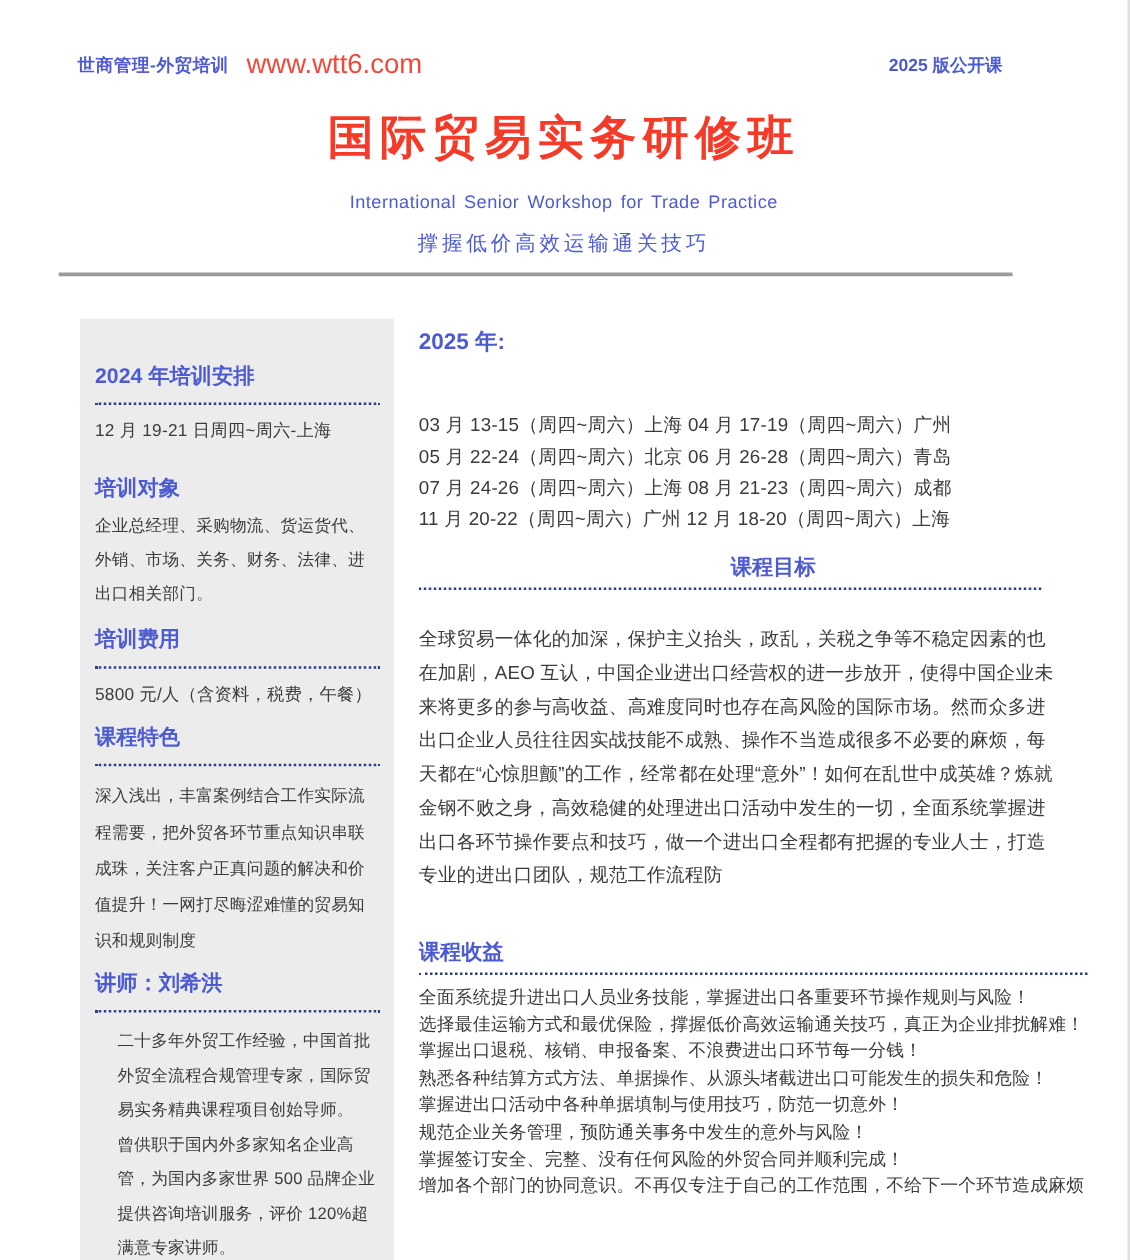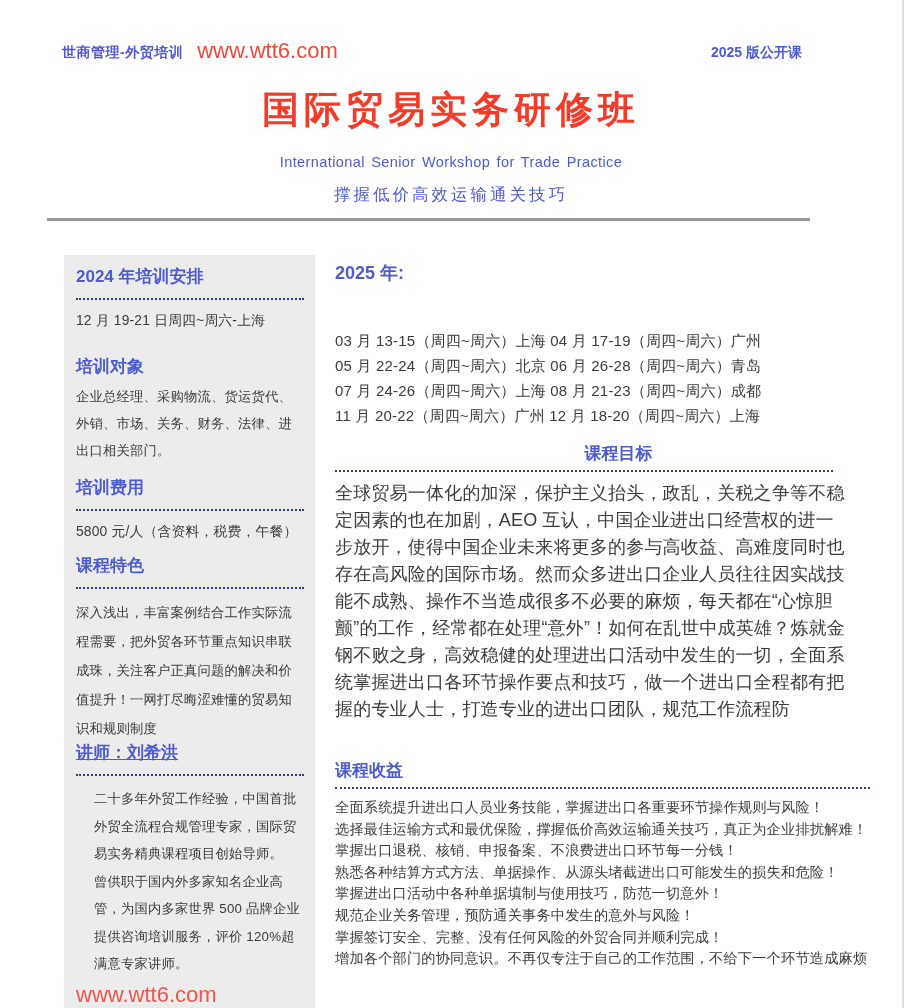--- a/index.html
+++ b/index.html
@@ -15,40 +15,40 @@
   .edition{margin-left:auto;color:#4d5bd3;font-size:14px;font-weight:bold;}
   
   .title{text-align:center;color:#f53a28;font-size:37px;font-weight:bold;letter-spacing:5px;margin-top:28px;line-height:40px;}
   .sub-en{text-align:center;color:#4d5bd3;font-size:14.5px;margin-top:24px;letter-spacing:.4px;word-spacing:2px;}
   .sub-cn{text-align:center;color:#4d5bd3;font-size:16.5px;margin-top:14px;letter-spacing:3px;}
   .rule{height:3px;background:#9b9b9b;width:763px;margin:12px 0 0 47px;}
   
   .columns{position:absolute;top:255px;left:64px;right:0;bottom:0;display:flex;}
   .sidebar{
     width:251px;flex-shrink:0;background:#ececec;box-sizing:border-box;
-    padding:12px 11px 0 12px;overflow:hidden;
+    padding:36px 11px 0 12px;overflow:hidden;
   }
   .sb-h{color:#4d5bd3;font-size:17px;font-weight:bold;line-height:20px;}
   .dotted{border-bottom:2px dotted #2e3e84;height:0;margin:11px 0 9px 0;}
   .sb-text{font-size:13.3px;line-height:27px;letter-spacing:.2px;}
   .sb-line{font-size:13.8px;line-height:24px;letter-spacing:.2px;}
-  .mt24{margin-top:24px;} .mt14{margin-top:14px;} .mt12{margin-top:12px;} .mt10{text-decoration:underline;} .mt6{margin-top:6px;}
+  .mt24{margin-top:24px;} .mt14{margin-top:14px;} .mt12{margin-top:12px;} .mt10{margin-top:10px;} .mt6{margin-top:6px;}
   .features{line-height:29px;}
   .bio{line-height:27.5px;margin-left:18px;}
   .sb-site{color:#f2564a;font-size:22px;margin-top:4px;line-height:26px;cursor:pointer;text-decoration:none;display:inline-block;}
   
   .main{margin-left:20px;width:575px;padding-top:8px;box-sizing:border-box;overflow:hidden;}
   .year-h{color:#4d5bd3;font-size:18px;font-weight:bold;line-height:21px;}
   .schedule{margin-top:44px;}
   .schedule div{font-size:15px;line-height:25px;white-space:nowrap;letter-spacing:.2px;}
   .section-h{color:#4d5bd3;font-size:17px;font-weight:bold;line-height:20px;}
   .goals-h{margin-top:16px;text-align:center;}
   .dotted-main{border-bottom:2px dotted #2e3e84;height:0;margin-top:6px;}
   .w498{width:498px;} .w535{width:535px;}
-  .goals{width:512px;font-size:18px;line-height:27px;margin-top:8px;letter-spacing:.2px;}
+  .goals{width:512px;font-size:15px;line-height:27px;margin-top:26px;letter-spacing:.2px;}
   .benefits-h{margin-top:38px;}
   .benefits{margin:8px 0 0 0;padding:0;list-style:none;width:568px;}
   .benefits li{font-size:14.2px;line-height:21.6px;letter-spacing:.2px;}
 </style>
 </head>
 <body>
 
 <div class="page">
 
   <div class="header">

